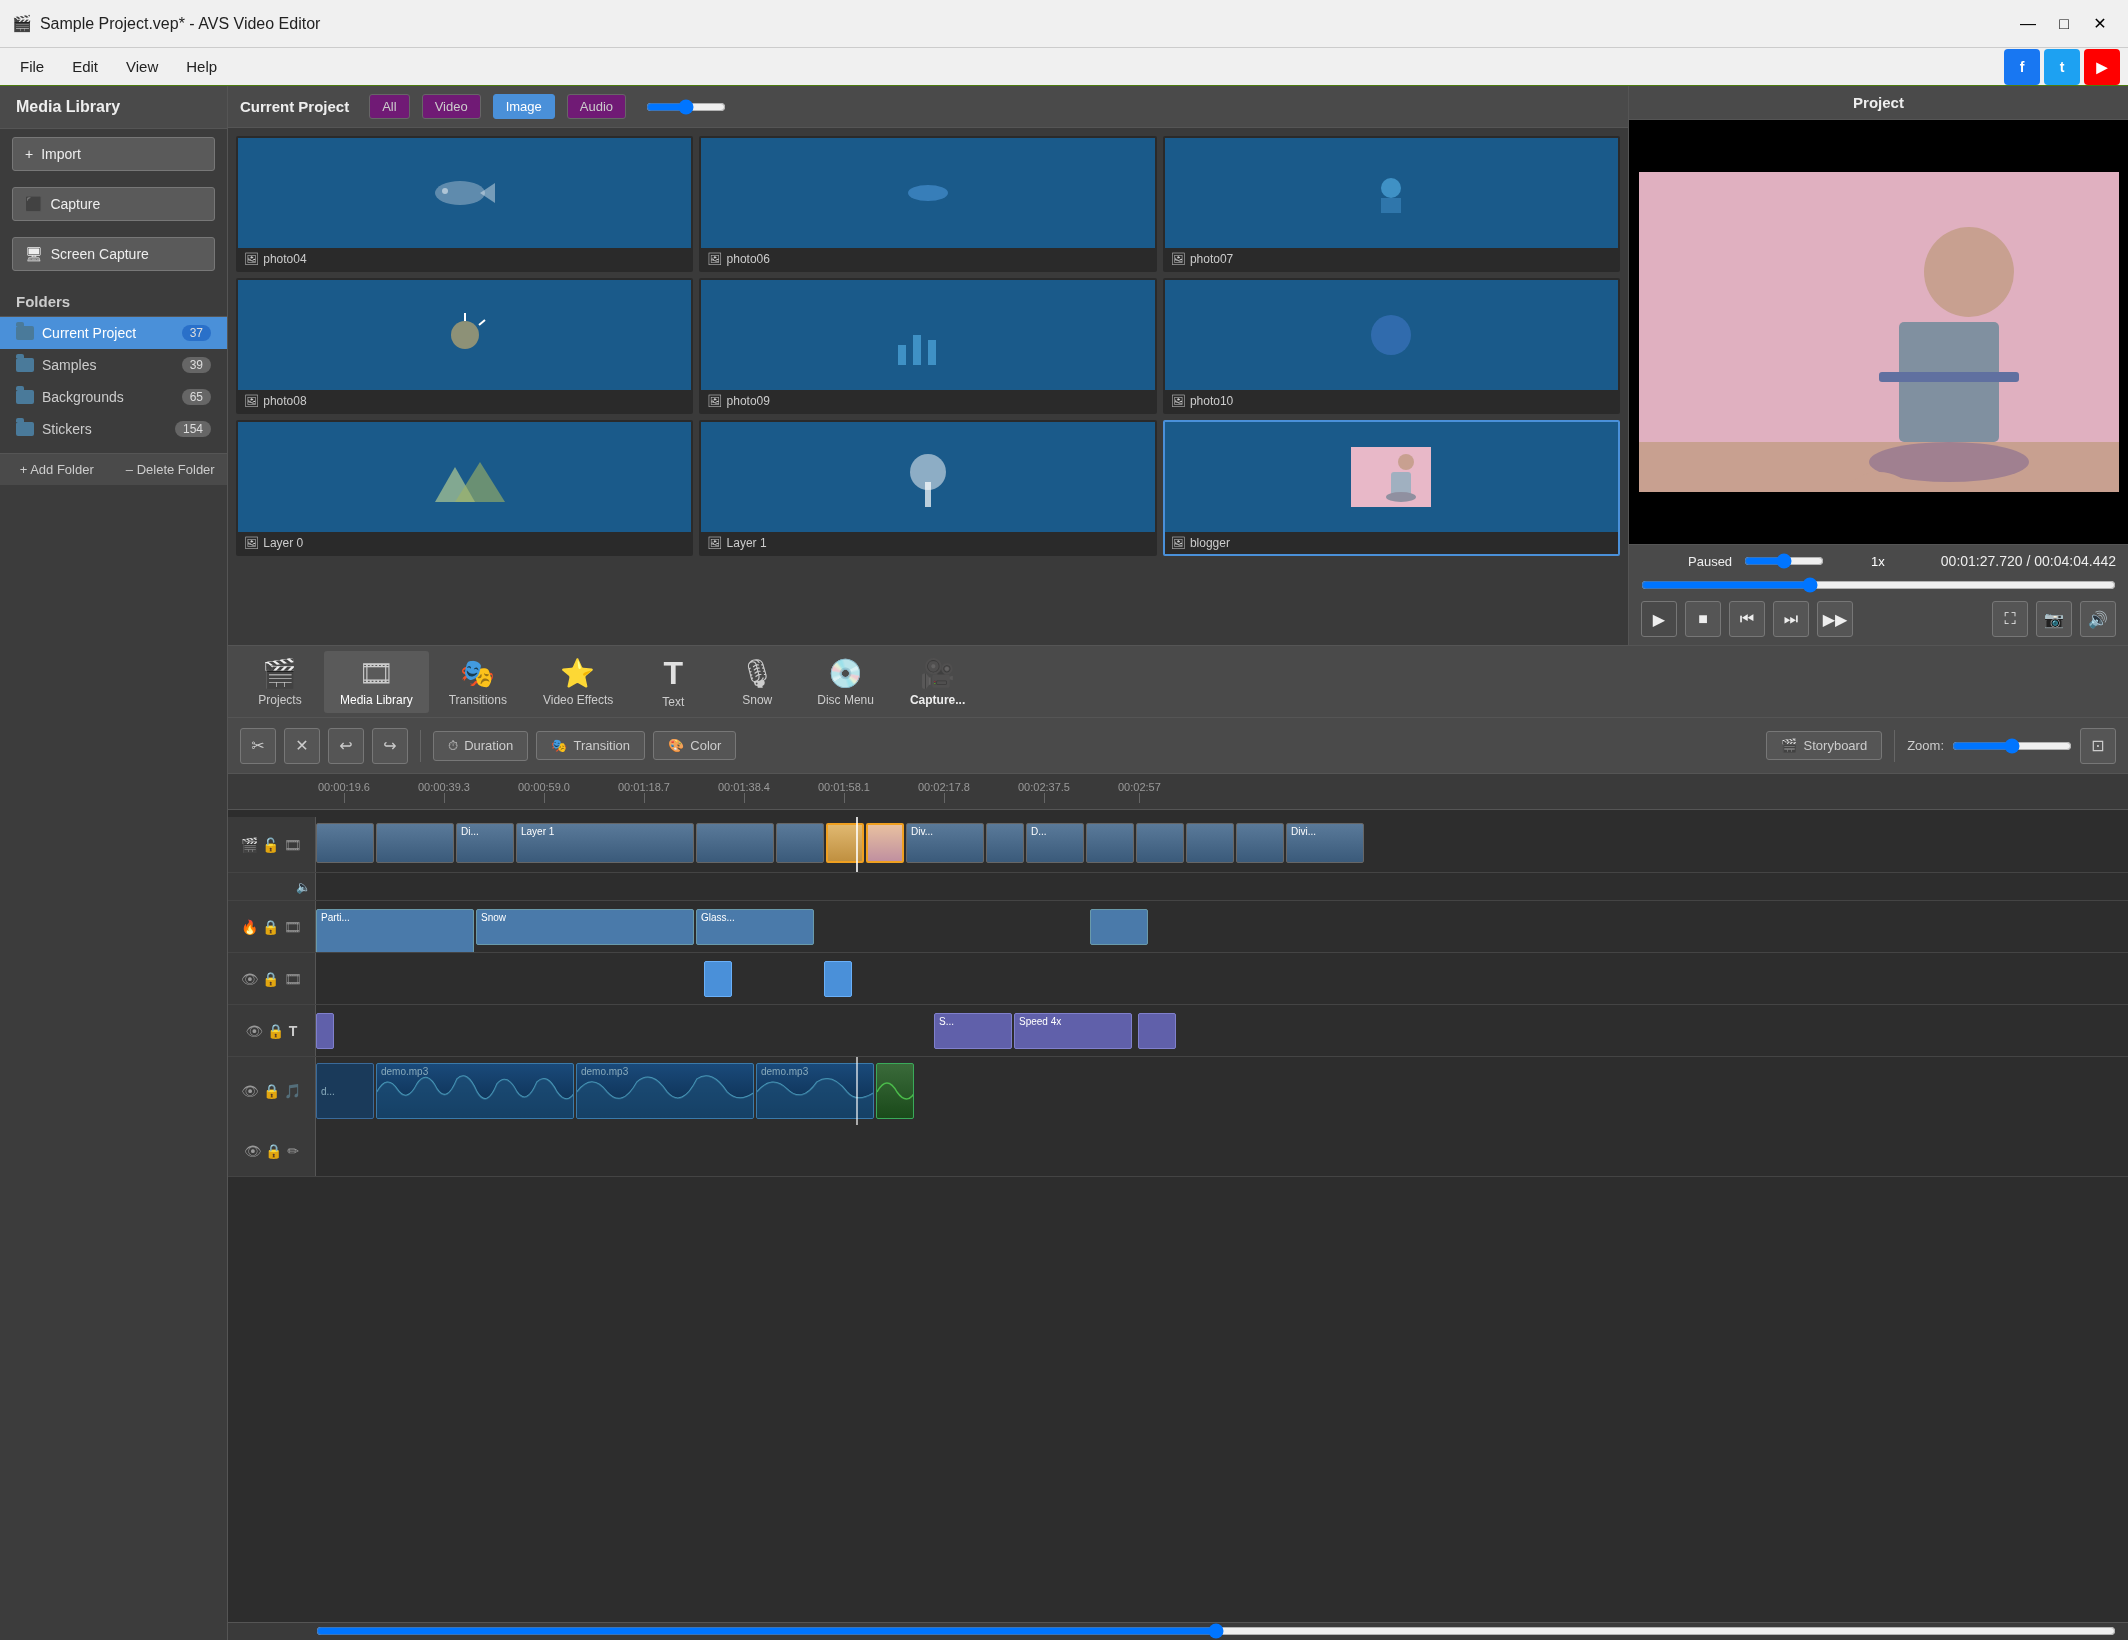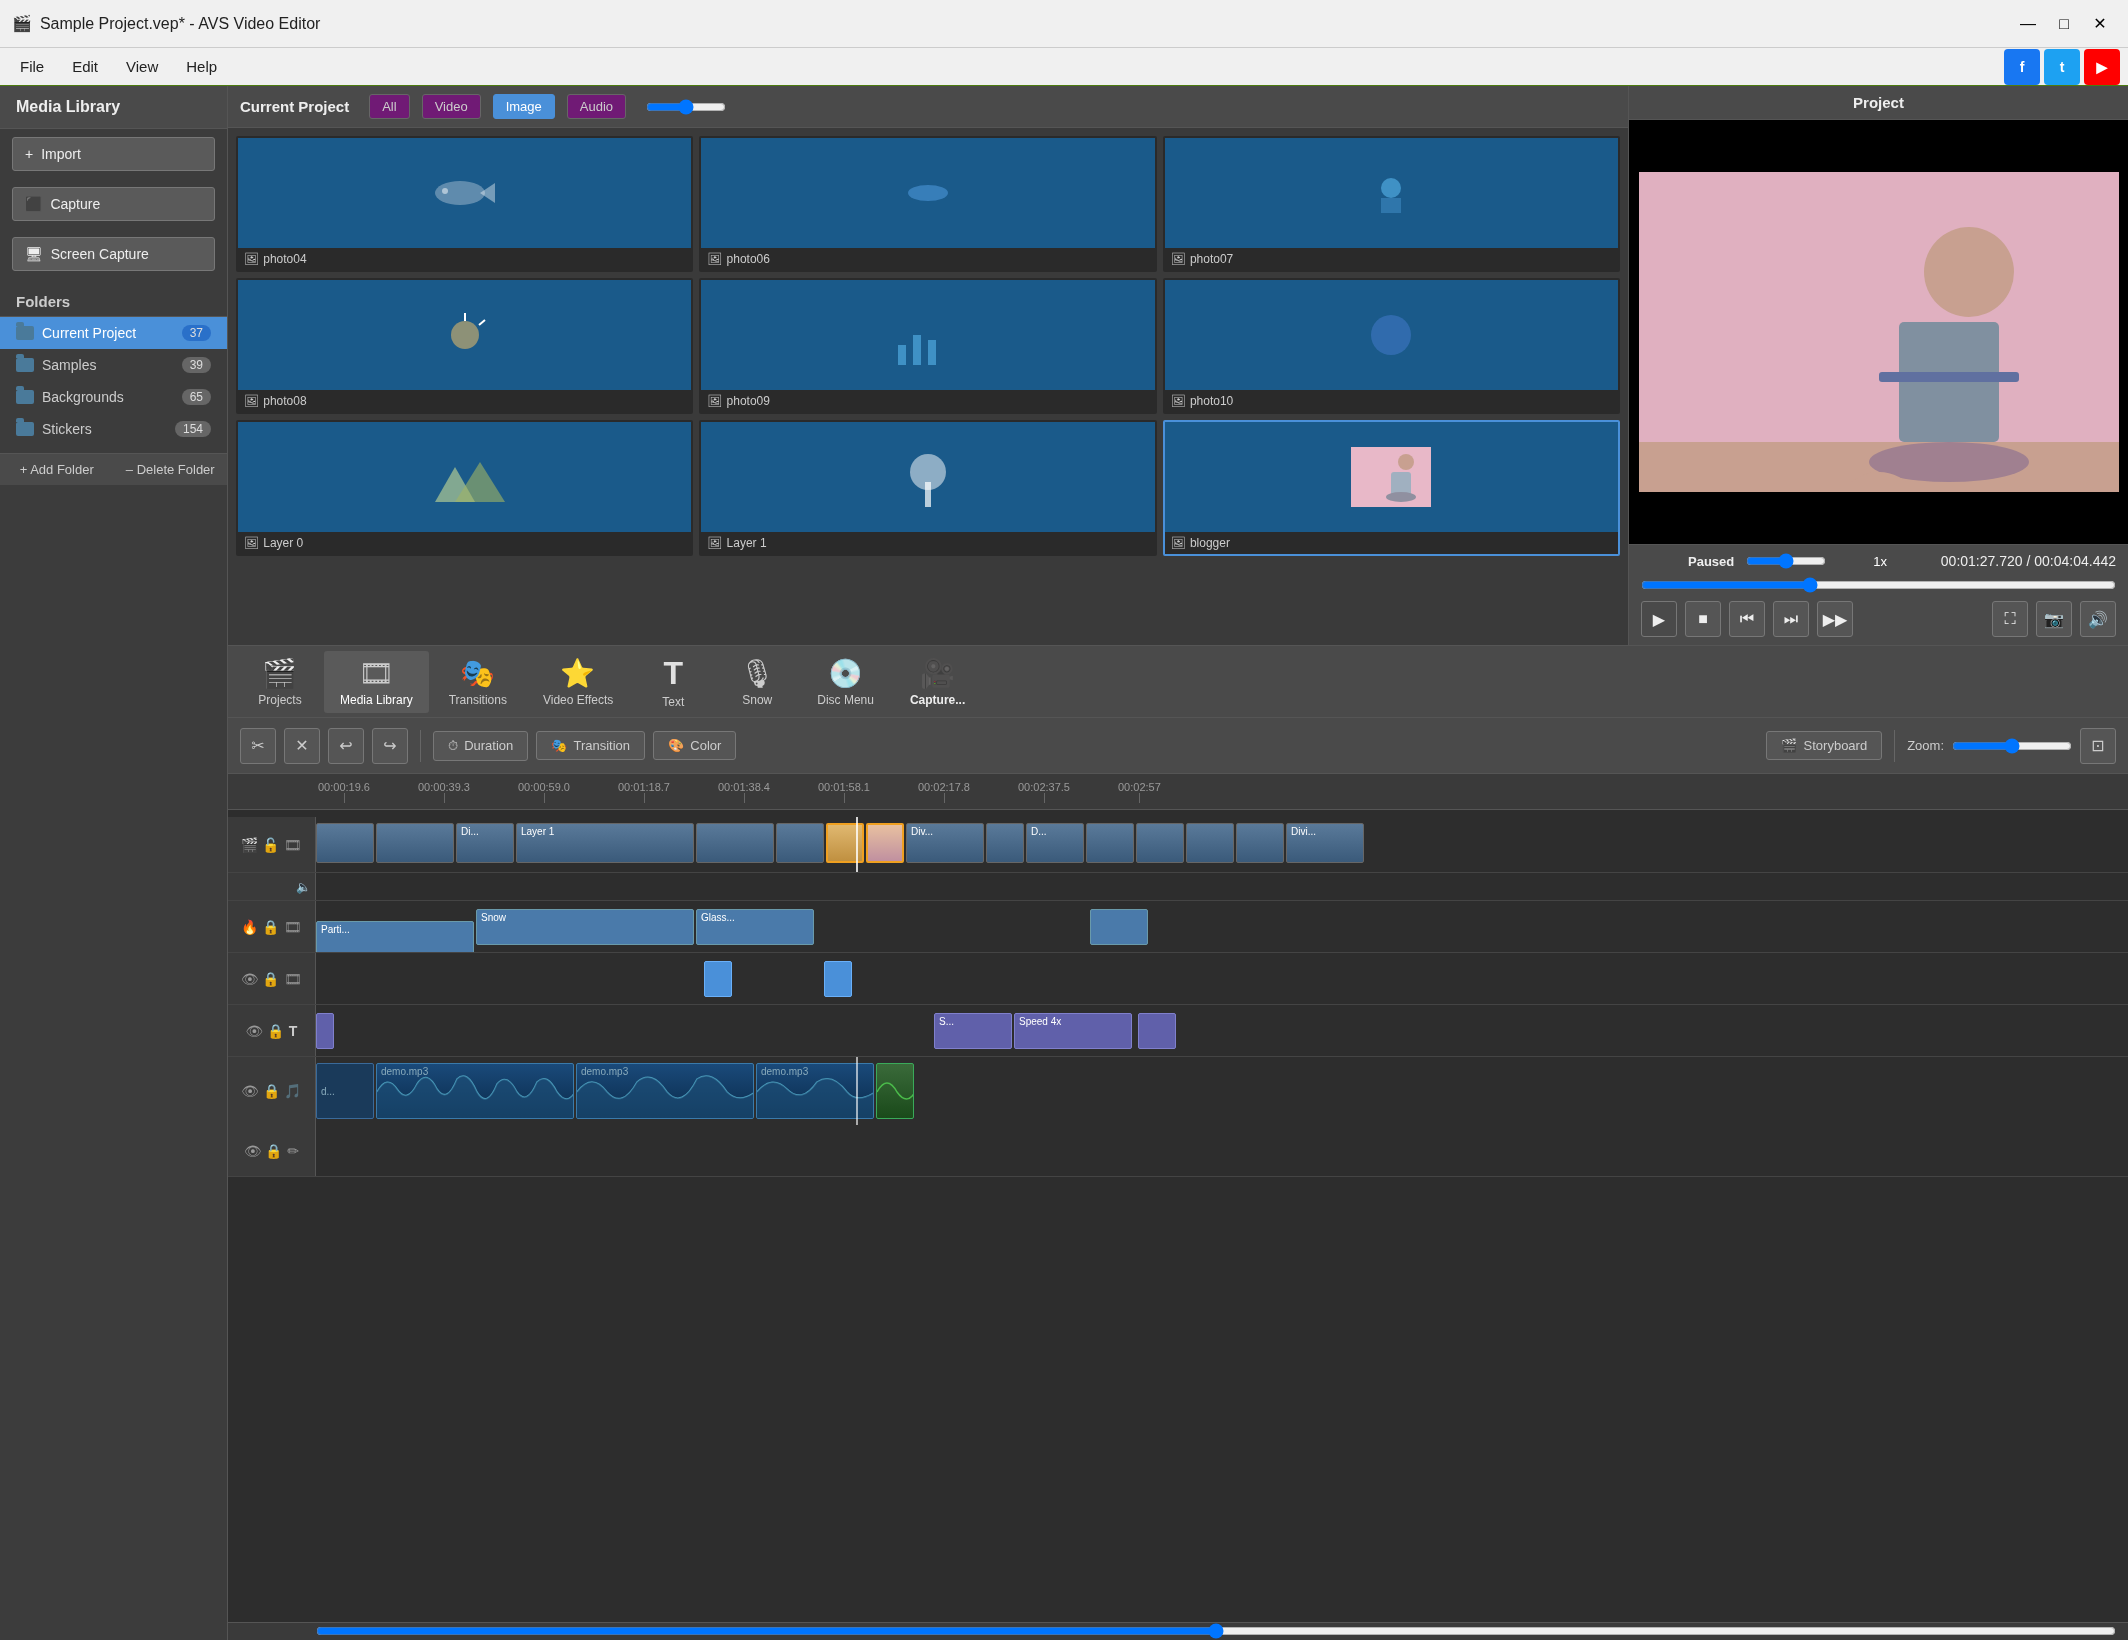--- a/index.html
+++ b/index.html
@@ -55,21 +55,21 @@
     .media-thumb.selected { border-color: #4a90d9; }
     .media-thumb .thumb-img { width: 100%; height: 110px; object-fit: cover; background: #1a5a8a; display: flex; align-items: center; justify-content: center; overflow: hidden; }
     .media-thumb .thumb-label { background: #2a2a2a; padding: 4px 6px; font-size: 12px; color: #ccc; display: flex; align-items: center; gap: 4px; }
 
     
     #preview-panel { width: 500px; background: #3a3a3a; border-left: 1px solid #555; display: flex; flex-direction: column; flex-shrink: 0; }
     #preview-title { background: #4a4a4a; padding: 8px 16px; font-size: 15px; font-weight: bold; color: #eee; border-bottom: 1px solid #555; text-align: center; }
     #preview-screen { flex: 1; background: #000; display: flex; align-items: center; justify-content: center; overflow: hidden; }
     #preview-controls { background: #4a4a4a; padding: 8px 12px; border-top: 1px solid #555; }
     #preview-status { display: flex; align-items: center; gap: 12px; margin-bottom: 8px; font-size: 13px; color: #ccc; }
-    #preview-status .paused-label { color: #eee; font-weight: bold; padding-left: 47px; }
+    #preview-status .paused-label { color: #eee; font-weight: normal; padding-left: 47px; }
     #preview-status .speed { color: #ffffff; margin-left: 35px; }
     #preview-status .time { margin-left: auto; color: #eee; font-size: 14px; }
     #preview-seek { width: 100%; margin-bottom: 8px; }
     #playback-btns { display: flex; align-items: center; gap: 8px; justify-content: center; }
     .pb-btn { width: 36px; height: 36px; background: #555; border: 1px solid #777; border-radius: 3px; color: #eee; cursor: pointer; display: flex; align-items: center; justify-content: center; font-size: 16px; }
     .pb-btn.play { background: #4a4a4a; }
     #right-pb-btns { margin-left: auto; display: flex; gap: 8px; }
 
     
     #toolbar { background: #4a4a4a; height: 72px; display: flex; align-items: center; padding: 0 12px; gap: 4px; border-bottom: 1px solid #555; }
@@ -565,21 +565,21 @@
           <div class="track-content"></div>
         </div>
 
         <div class="track" style="height:52px;background:#2a3030;">
           <div class="track-header">
             <span class="th-icon">🔥</span>
             <span class="th-icon">🔒</span>
             <span class="th-icon">🎞</span>
           </div>
           <div class="track-content" style="position:relative;">
-            <div class="overlay-clip ov-blue" style="left:0;width:158px;height:52px;top:20px;position:absolute;"><span style="font-size:10px;color:#fff;padding:2px 4px;">Parti...</span></div>
+            <div class="overlay-clip ov-blue" style="left:0;width:158px;height:52px;top:8px;position:absolute;"><span style="font-size:10px;color:#fff;padding:2px 4px;">Parti...</span></div>
             <div class="overlay-clip ov-blue" style="left:160px;width:218px;height:36px;top:8px;position:absolute;"><span style="font-size:10px;color:#fff;padding:2px 4px;">Snow</span></div>
             <div class="overlay-clip ov-blue" style="left:380px;width:118px;height:36px;top:8px;position:absolute;"><span style="font-size:10px;color:#fff;padding:2px 4px;">Glass...</span></div>
             <div class="overlay-clip ov-blue" style="left:774px;width:58px;height:36px;top:8px;position:absolute;"></div>
           </div>
         </div>
 
         <div class="track" style="height:52px;background:#2a2a30;">
           <div class="track-header">
             <span class="th-icon">👁</span>
             <span class="th-icon">🔒</span>

